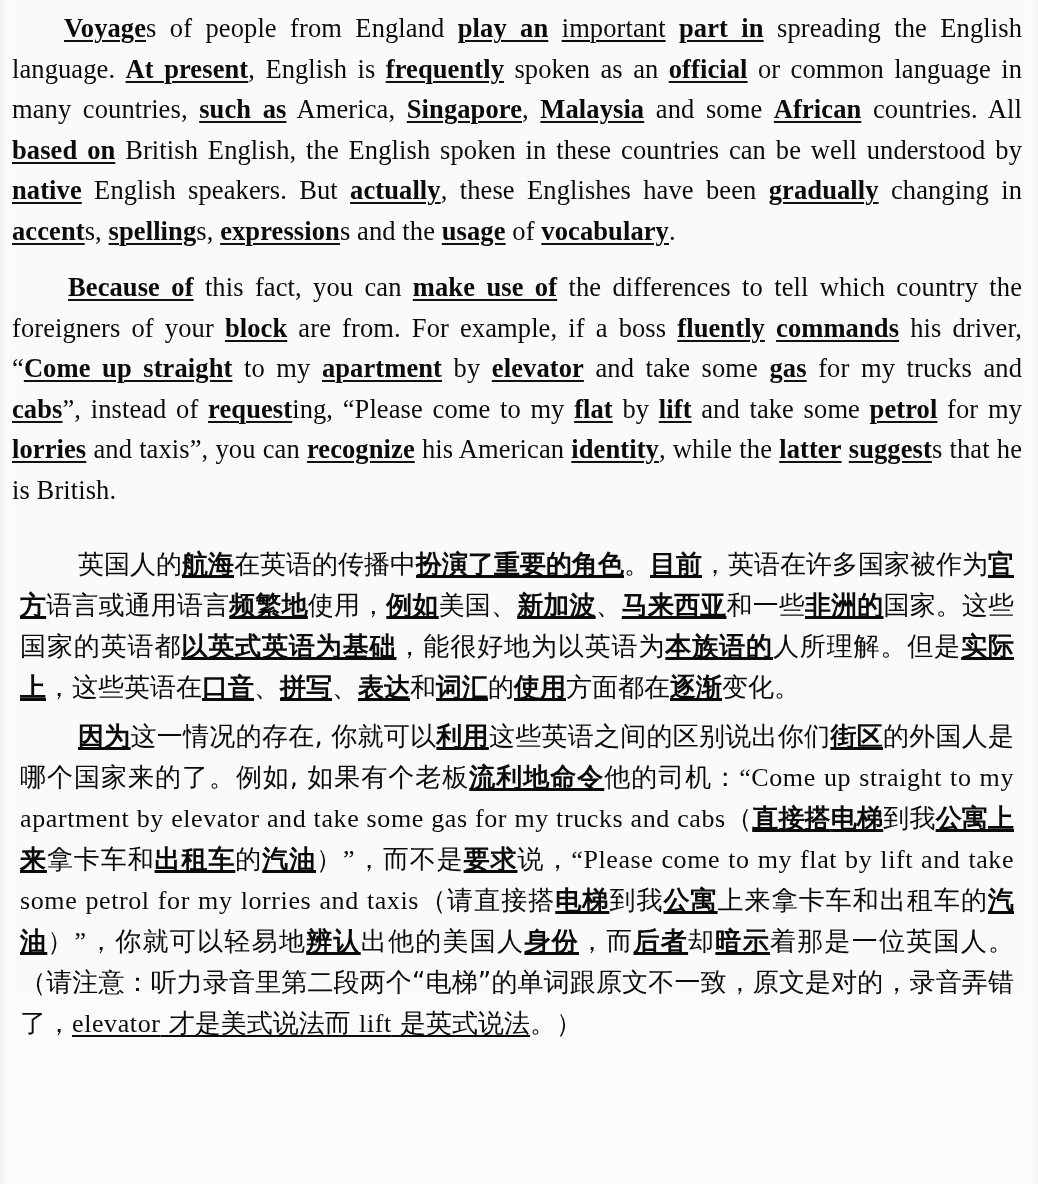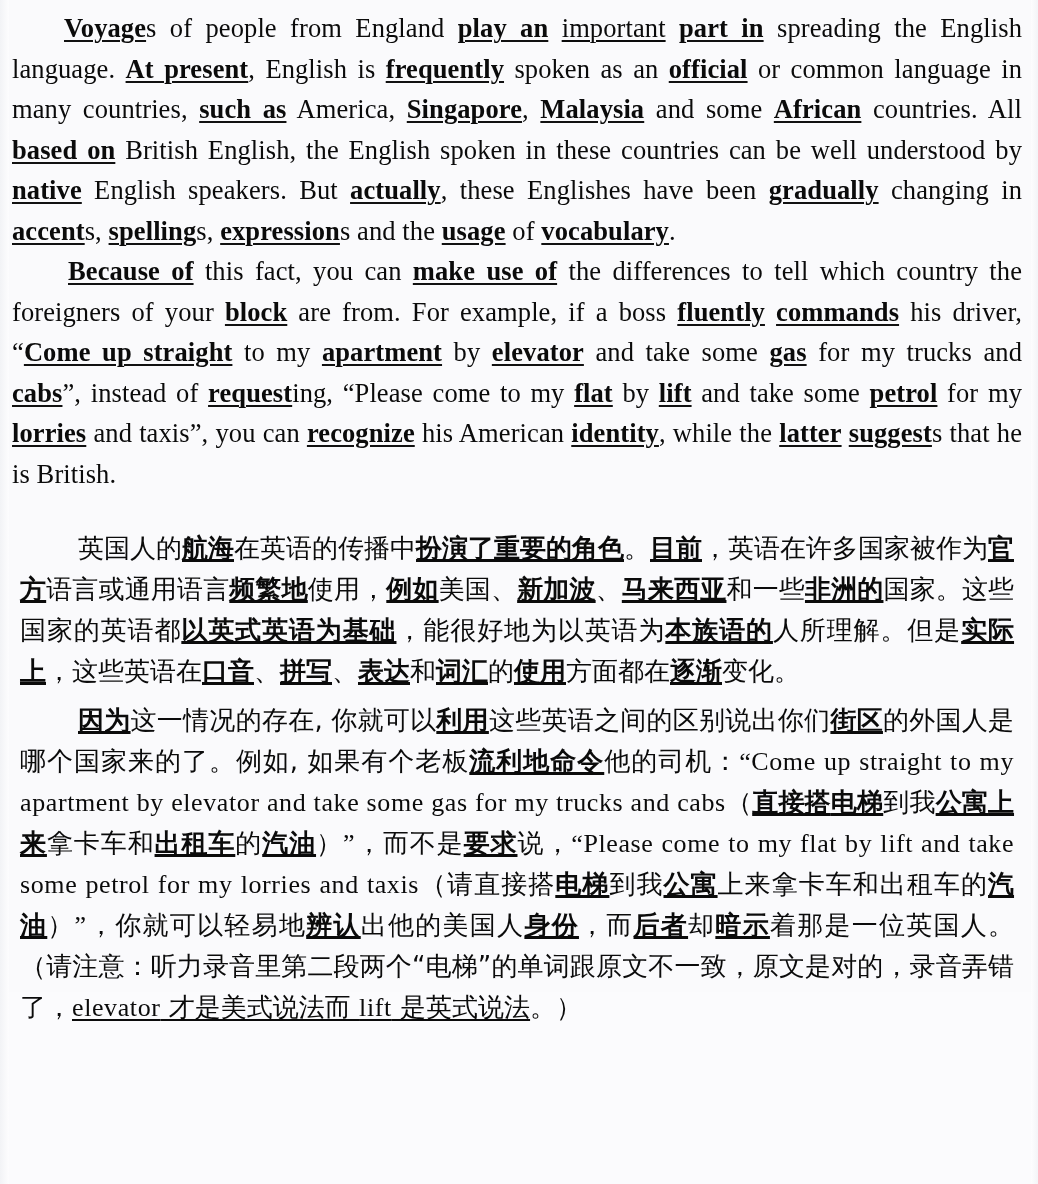--- a/index.html
+++ b/index.html
@@ -45,21 +45,21 @@
     font-size: 26.5px;
     line-height: 40.5px;
     text-align: justify;
     text-justify: inter-word;
     color: #0b0b0b;
     margin: 0;
     letter-spacing: 0.1px;
     -webkit-font-smoothing: none;
   }
   .en-para.first { text-indent: 52px; }
-  .en-para.second { text-indent: 56px; margin-top: 0px; }
+  .en-para.second { text-indent: 56px; margin-top: 16px; }
 
   
   .cn-para {
     font-family: "DejaVu Sans", "Liberation Sans", sans-serif;
     font-size: 26px;
     line-height: 41px;
     text-align: justify;
     color: #0b0b0b;
     margin: 8px;
   }

